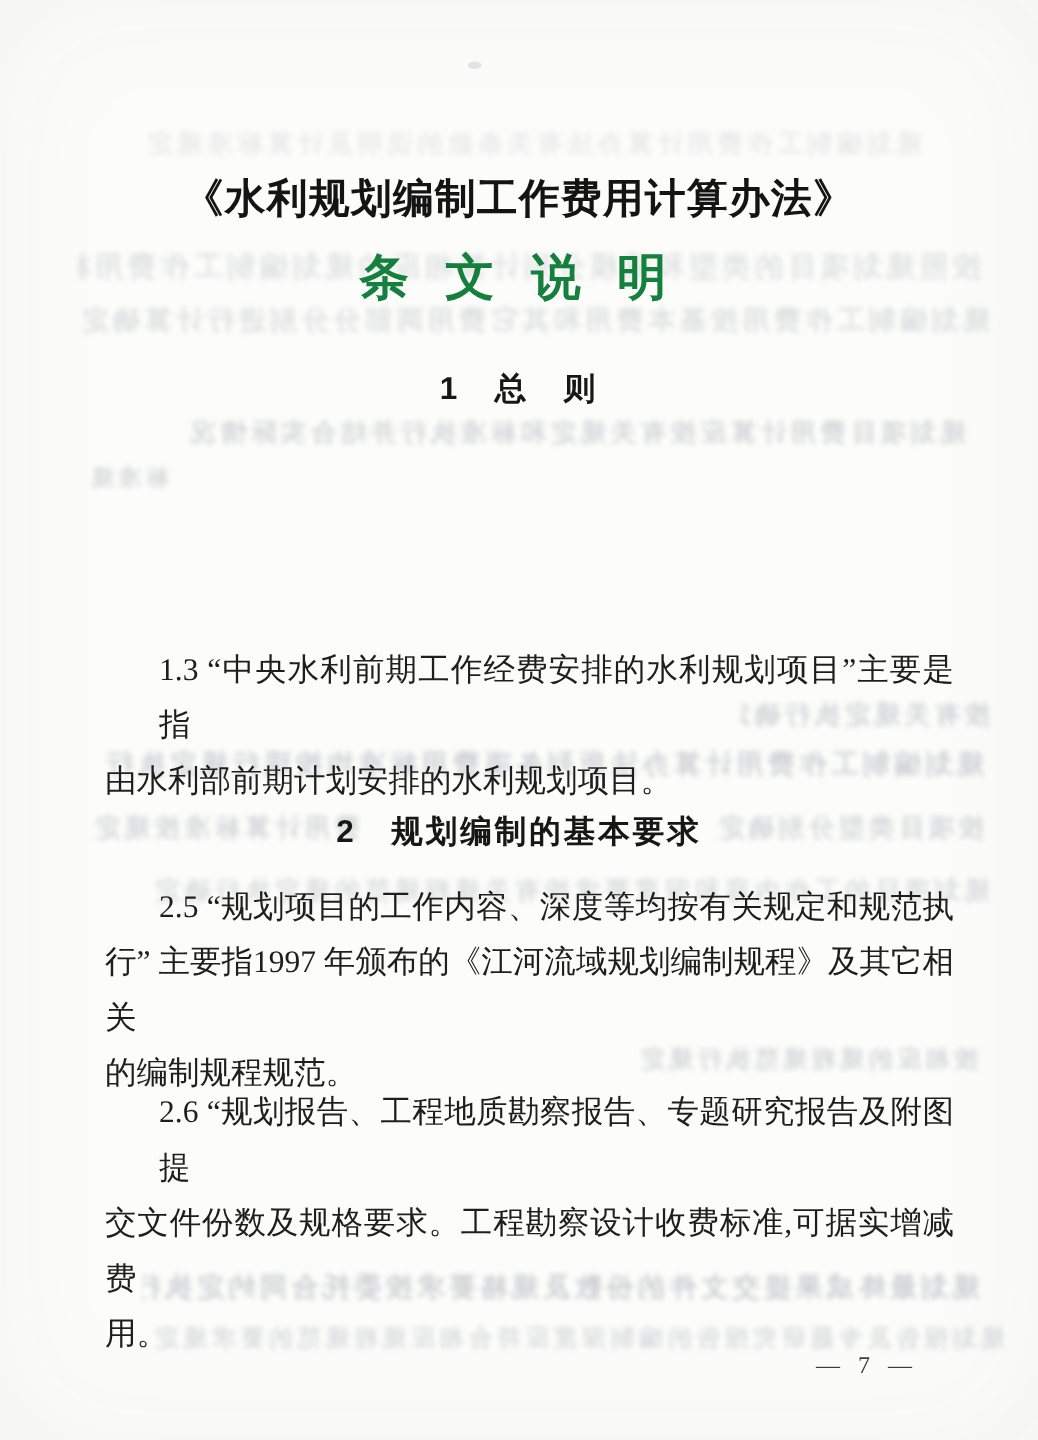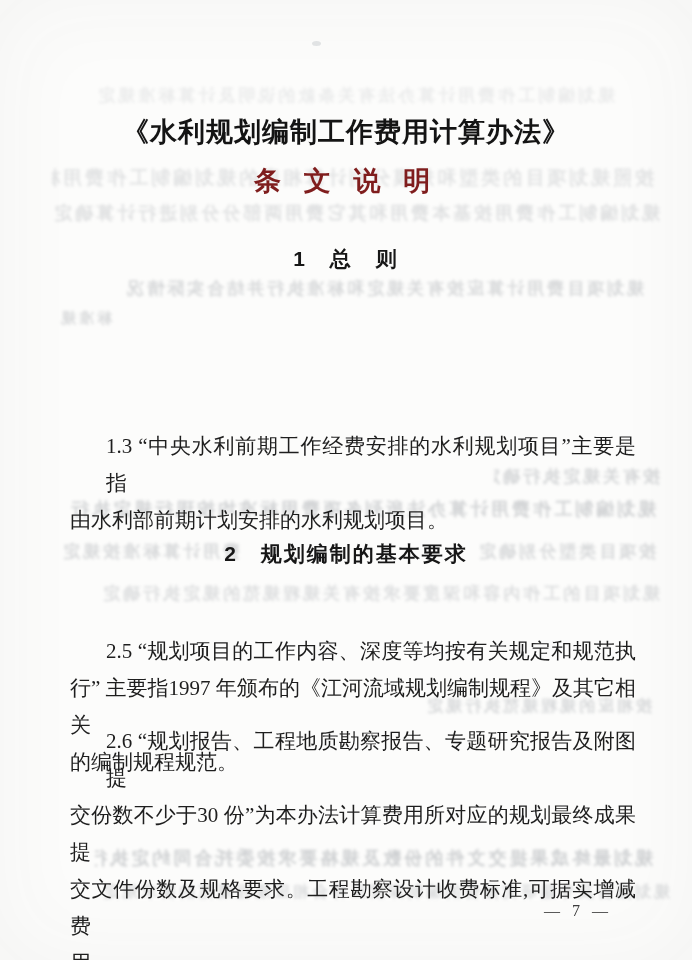--- a/index.html
+++ b/index.html
@@ -13,39 +13,39 @@
     color:#1d1d1d;
     overflow:hidden;
   }
   .doc-title {
     position:absolute; top:114px; left:0; width:100%;
     text-align:center; font-size:27px; font-weight:bold;
     letter-spacing:1px; color:#141414;
   }
   .doc-subtitle {
     position:absolute; top:163px; left:0; width:100%;
-    text-align:center; font-size:27px; font-weight:bold;
-    letter-spacing:8px; color:#7f1d1d;
+    text-align:center; font-size:33px; font-weight:bold;
+    letter-spacing:8px; color:#15803d;
   }
   .sec-heading {
     position:absolute; left:0; width:100%;
     text-align:center; font-size:21px; font-weight:bold;
     font-family:"Liberation Sans","DejaVu Sans",sans-serif;
     letter-spacing:2px; color:#171717;
   }
   #heading-1 { top:245px; }
   #heading-2 { top:540px; }
   .para {
     position:absolute; left:70px; width:566px;
     font-size:21px; line-height:37px;
     color:#1e1e1e;
   }
   #para-1-2 { top:315px; }
   #para-1-3 { top:428px; }
-  #para-2-5 { top:633px; }
+  #para-2-5 { top:586px; }
   #para-2-6 { top:723px; }
   .ln { text-align:justify; text-align-last:justify; }
   .ln.first { padding-left:36px; }
   .ln.last { text-align-last:left; }
   .page-number {
     position:absolute; top:902px; right:80px;
     font-size:16px; letter-spacing:4px; color:#3c3c3c;
   }
   
   .bleed {
@@ -100,20 +100,19 @@
   <div class="sec-heading" id="heading-2">2　规划编制的基本要求</div>
 
   <div class="para" id="para-2-5">
     <div class="ln first">2.5 “规划项目的工作内容、深度等均按有关规定和规范执</div>
     <div class="ln">行” 主要指1997 年颁布的《江河流域规划编制规程》及其它相关</div>
     <div class="ln last">的编制规程规范。</div>
   </div>
 
   <div class="para" id="para-2-6">
     <div class="ln first">2.6 “规划报告、工程地质勘察报告、专题研究报告及附图提</div>
-    <div class="ln">交份数不少于30 份”为本办法计算费用所对应的规划最终成果提</div>
     <div class="ln">交文件份数及规格要求。工程勘察设计收费标准,可据实增减费</div>
     <div class="ln last">用。</div>
   </div>
 
   <div class="page-number">— 7 —</div>
 
 </div>
 
 </body></html>

